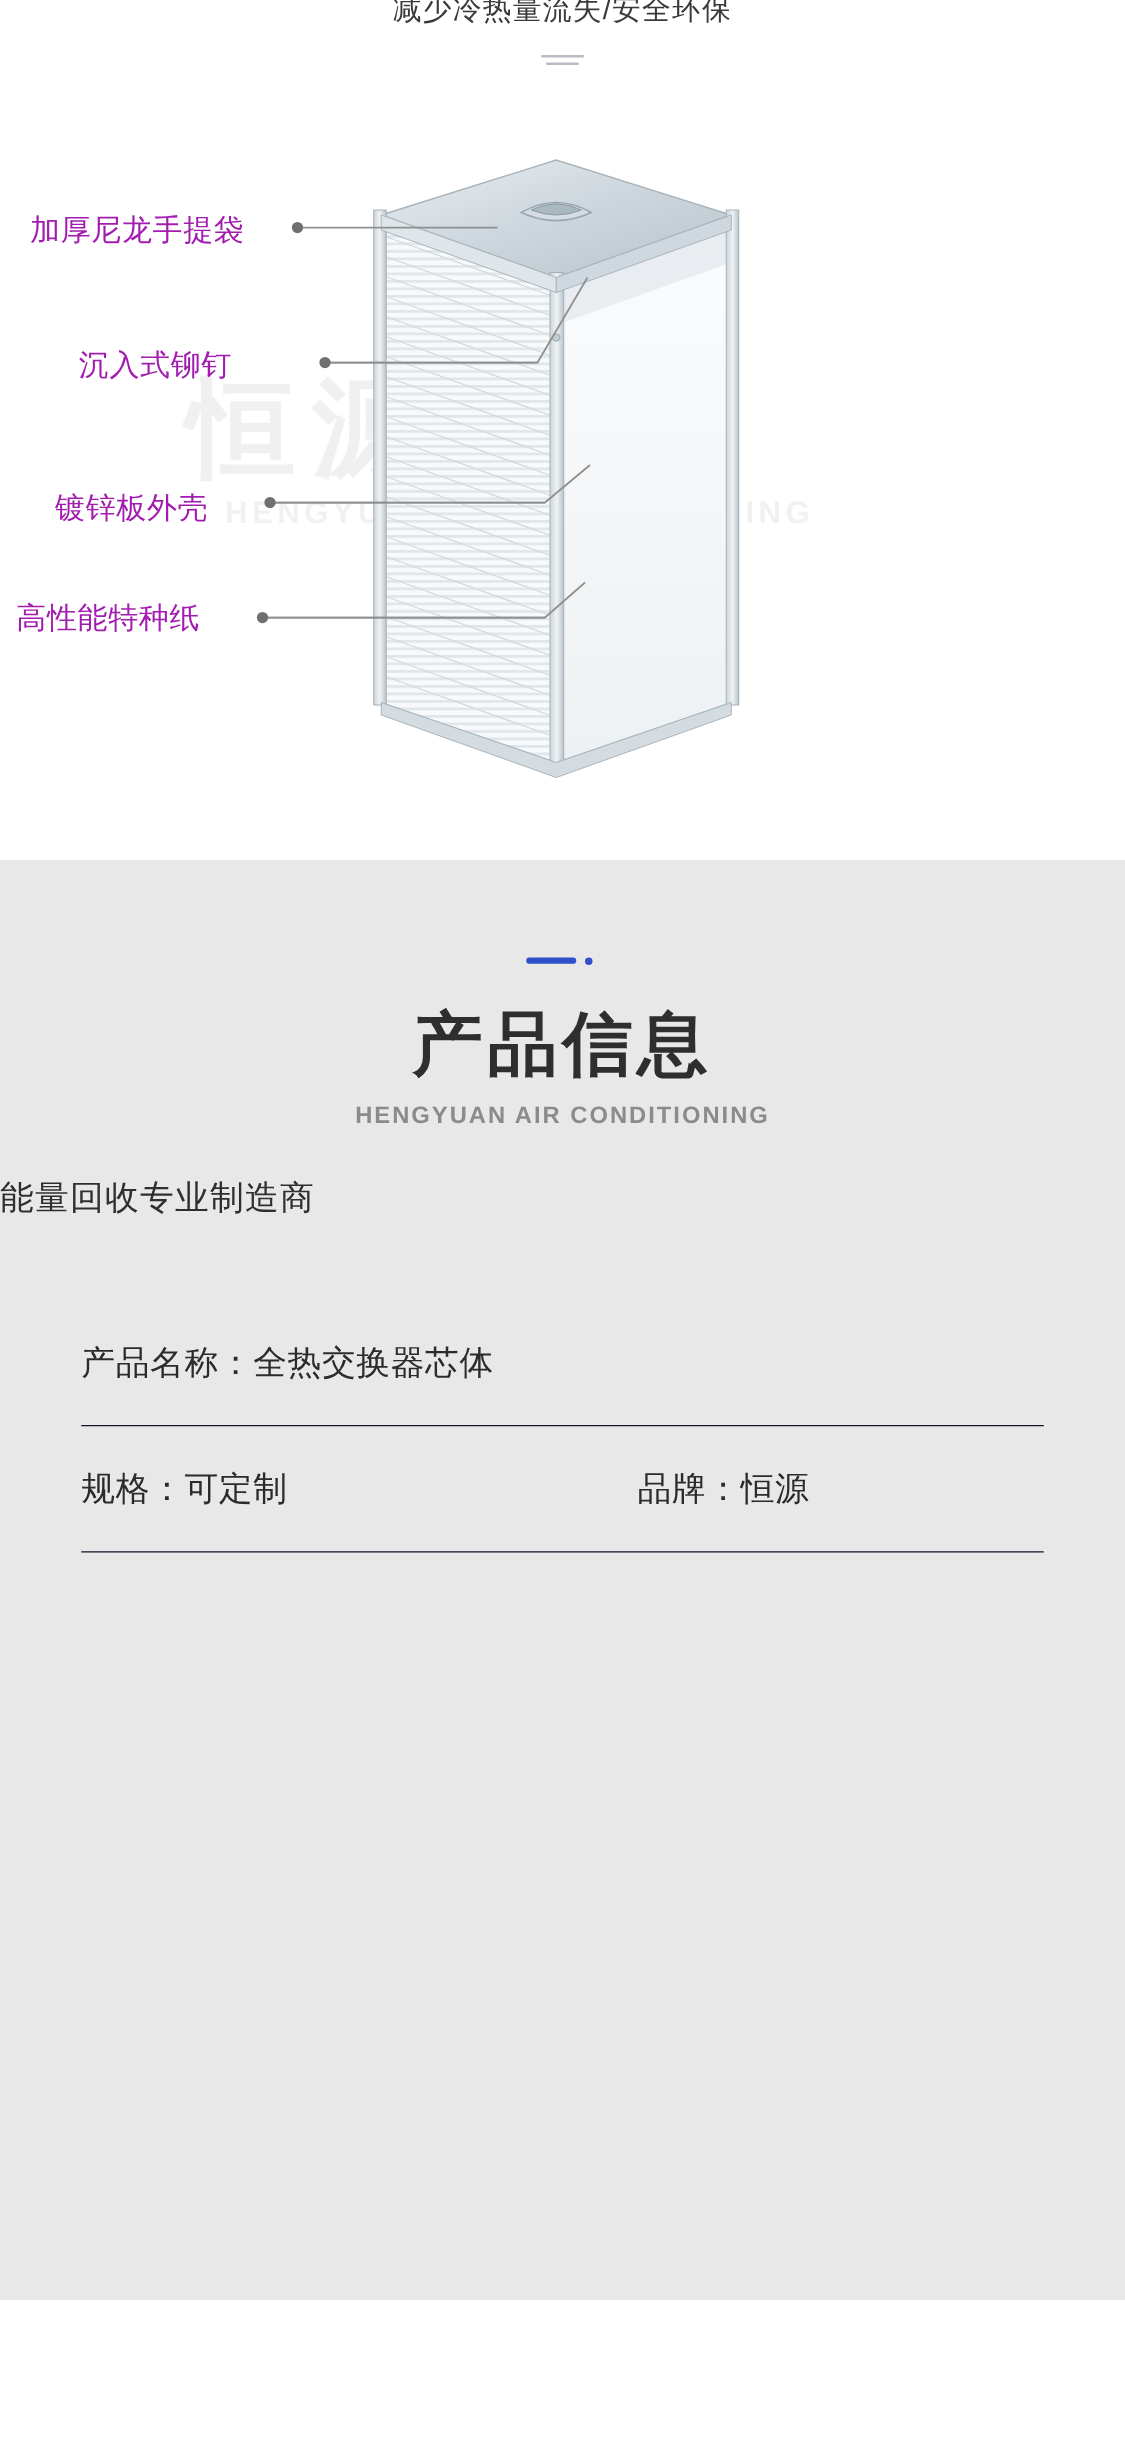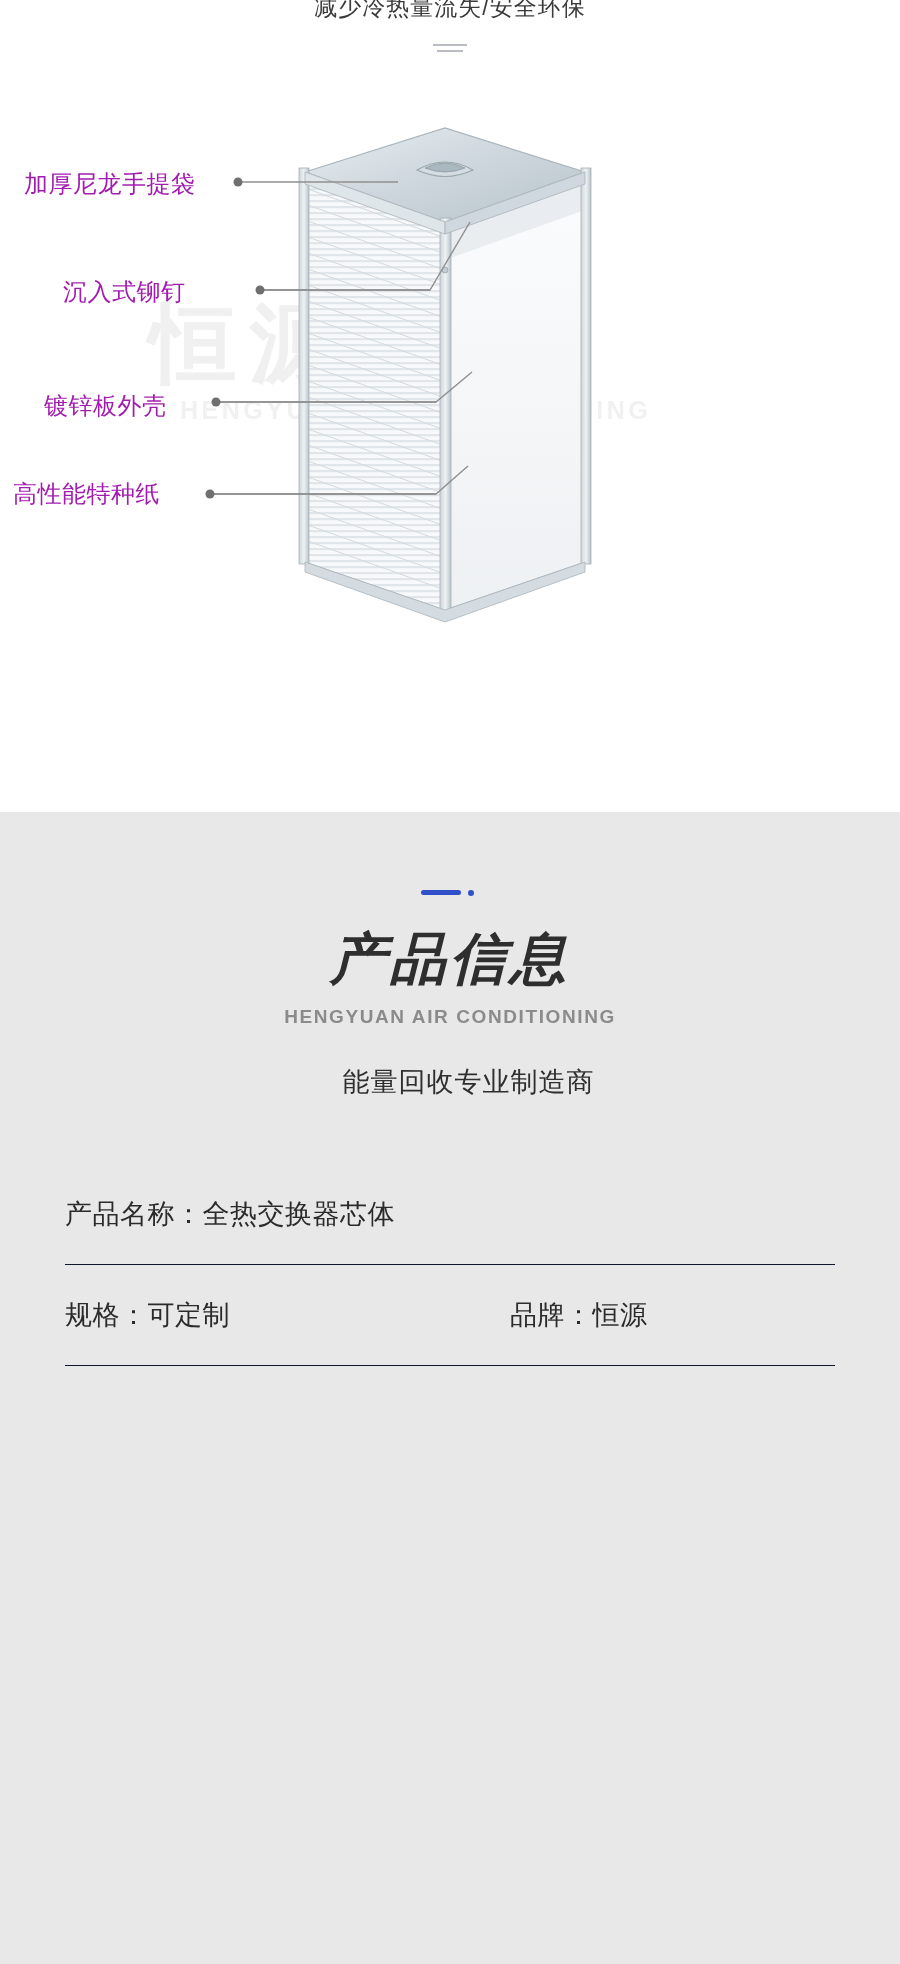--- a/index.html
+++ b/index.html
@@ -18,21 +18,21 @@
     width: 900px;
     height: 1964px;
     overflow: hidden;
     background: #ffffff;
   }
 
   
   .top-section {
     position: relative;
     width: 900px;
-    height: 812px;
+    height: 688px;
     background: #ffffff;
     overflow: hidden;
   }
   .top-caption {
     position: absolute;
     top: -8px;
     left: 0;
     width: 900px;
     text-align: center;
     font-size: 23px;
@@ -141,37 +141,34 @@
     border-radius: 50%;
   }
   .info-title {
     margin-top: 28px;
     text-align: center;
     font-size: 56px;
     font-weight: bold;
     color: #2e2e2e;
     letter-spacing: 4px;
     line-height: 1.1;
-    font-style: italic;
   }
   .info-sub-en {
     margin-top: 16px;
     text-align: center;
     font-size: 19px;
     font-weight: bold;
     color: #8b8b8b;
     letter-spacing: 1.6px;
   }
   .info-sub-cn {
     margin-top: 36px;
-    text-align: center;
     font-size: 27px;
     color: #2f2f2f;
     letter-spacing: 1px;
-    margin-left: 37px;
   }
 
   .spec-table {
     margin: 64px auto 0 auto;
     width: 770px;
   }
   .spec-row {
     position: relative;
     min-height: 100px;
     display: flex;

